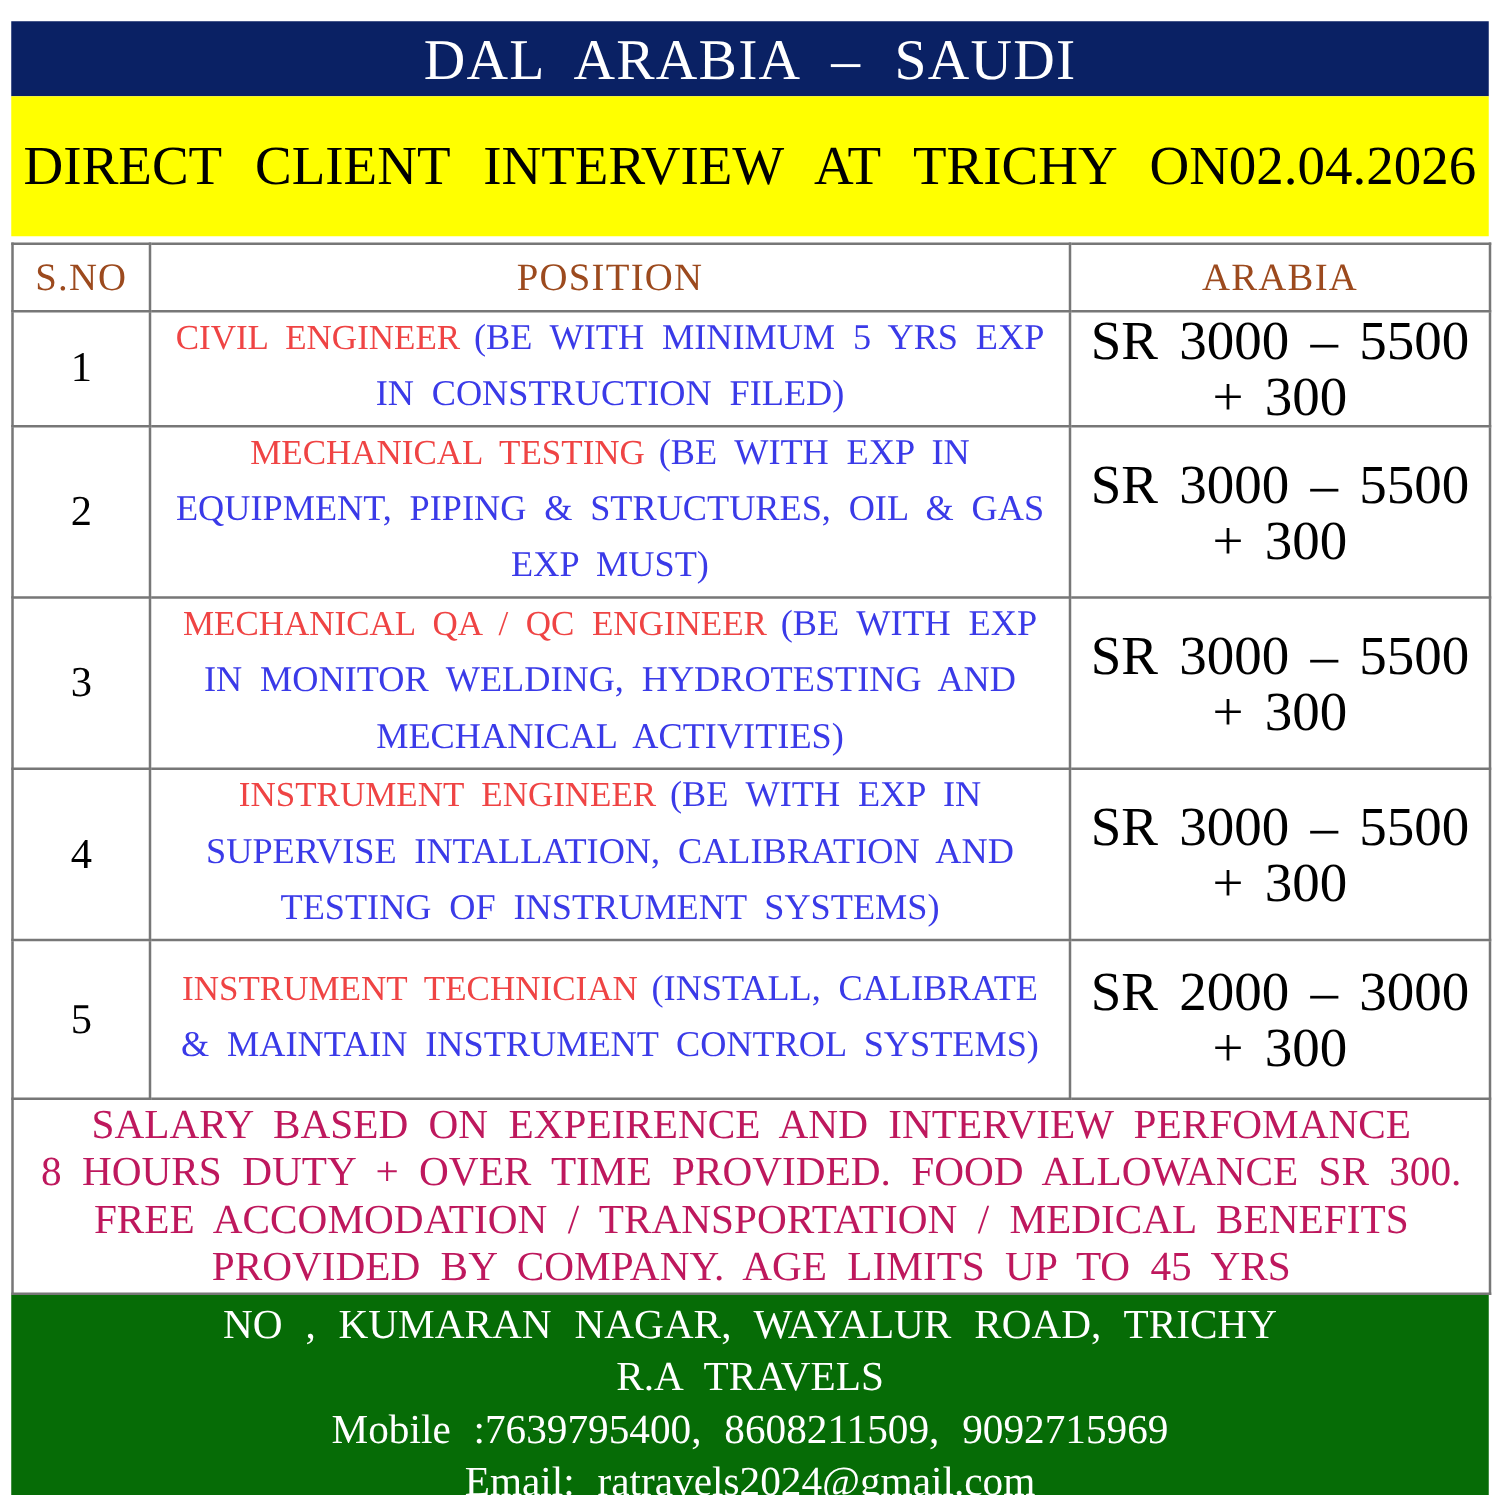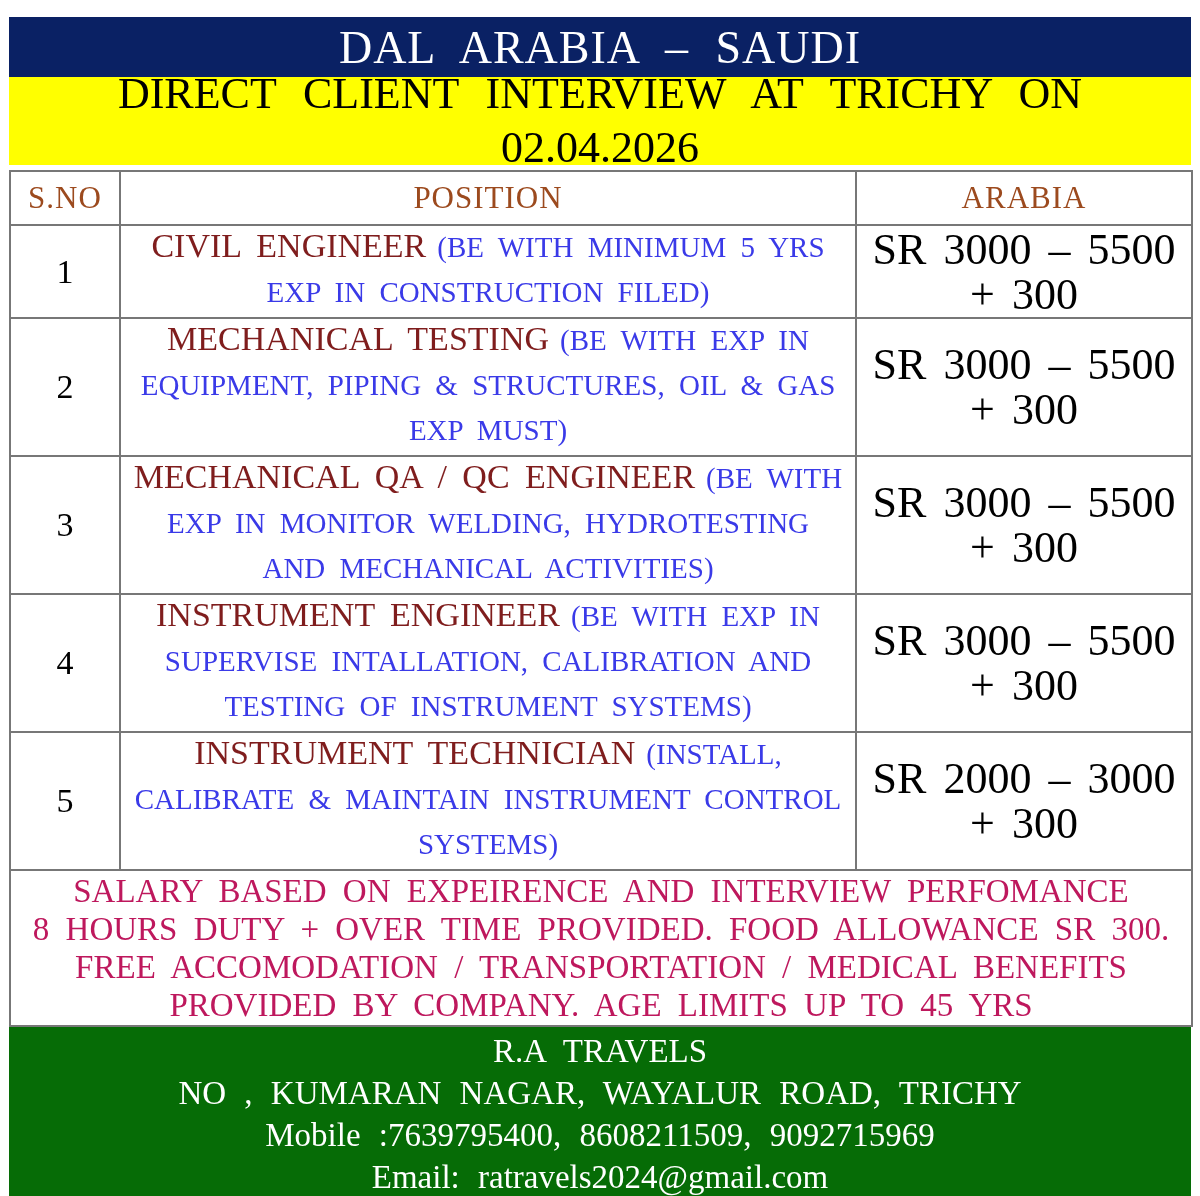--- a/index.html
+++ b/index.html
@@ -14,22 +14,22 @@
   
   .title-bar {
     height: 60px; background: #0A2164;
     display: flex; align-items: center; justify-content: center;
   }
   .title-bar .title-text {
     color: #ffffff; font-size: 46px; word-spacing: 14px; letter-spacing: 1px;
   }
   
   .banner {
-    height: 88px; background: #FFFF00; color: #000000;
-    display: flex; flex-direction: column; align-items: center; justify-content: center;
+    height: 112px; background: #FFFF00; color: #000000;
+    display: flex; align-items: center; justify-content: center;
   }
   .banner .banner-line { font-size: 44px; line-height: 54px; word-spacing: 16px; }
   
   .gap { height: 5px; }
   table.positions {
     width: 100%; border-collapse: collapse; table-layout: fixed;
   }
   table.positions th, table.positions td {
     border: 2px solid #777777; padding: 0 10px; vertical-align: middle; text-align: center;
   }
@@ -37,21 +37,21 @@
   col.c-pos { width: 736px; }
   col.c-sal { width: 336px; }
   tr.hdr th { height: 54px; color: #9C4A1E; font-weight: normal; font-size: 31px; letter-spacing: 1px; }
   tr.r1 td { height: 92px; }
   tr.r2 td { height: 118px; }
   tr.r3 td { height: 118px; }
   tr.r4 td { height: 130px; }
   tr.r5 td { height: 127px; }
   td.sno { font-size: 34px; color: #000000; }
   td.pos { line-height: 40px; word-spacing: 7px; }
-  td.pos .pos-title { font-size: 34px; color: #7f1d1d; }
+  td.pos .pos-title { font-size: 28px; color: #ef4444; }
   td.pos .pos-detail { font-size: 29px; color: #3A3AE8; }
   td.sal { font-size: 44px; color: #000000; line-height: 45px; word-spacing: 6px; }
   
   td.notes { height: 156px; padding: 6px 10px; }
   .note-line { color: #be185d; font-size: 33px; line-height: 38px; word-spacing: 8px; }
   
   .footer {
     height: 177px; background: #066C06; border-bottom: 3px solid #3a3a3a;
     display: flex; flex-direction: column; align-items: center; justify-content: center;
     text-align: center;
@@ -137,19 +137,19 @@
           <div class="note-line">SALARY BASED ON EXPEIRENCE AND INTERVIEW PERFOMANCE</div>
           <div class="note-line">8 HOURS DUTY + OVER TIME PROVIDED. FOOD ALLOWANCE SR 300.</div>
           <div class="note-line">FREE ACCOMODATION / TRANSPORTATION / MEDICAL BENEFITS</div>
           <div class="note-line">PROVIDED BY COMPANY. AGE LIMITS UP TO 45 YRS</div>
         </td>
       </tr>
     </tbody>
   </table>
 
   <div class="footer">
+    <div>NO , KUMARAN NAGAR, WAYALUR ROAD, TRICHY</div>
     <div>R.A TRAVELS</div>
-    <div>NO , KUMARAN NAGAR, WAYALUR ROAD, TRICHY</div>
     <div>Mobile :7639795400, 8608211509, 9092715969</div>
     <div>Email: ratravels2024@gmail.com</div>
   </div>
 
 </div>
 
 </body></html>

